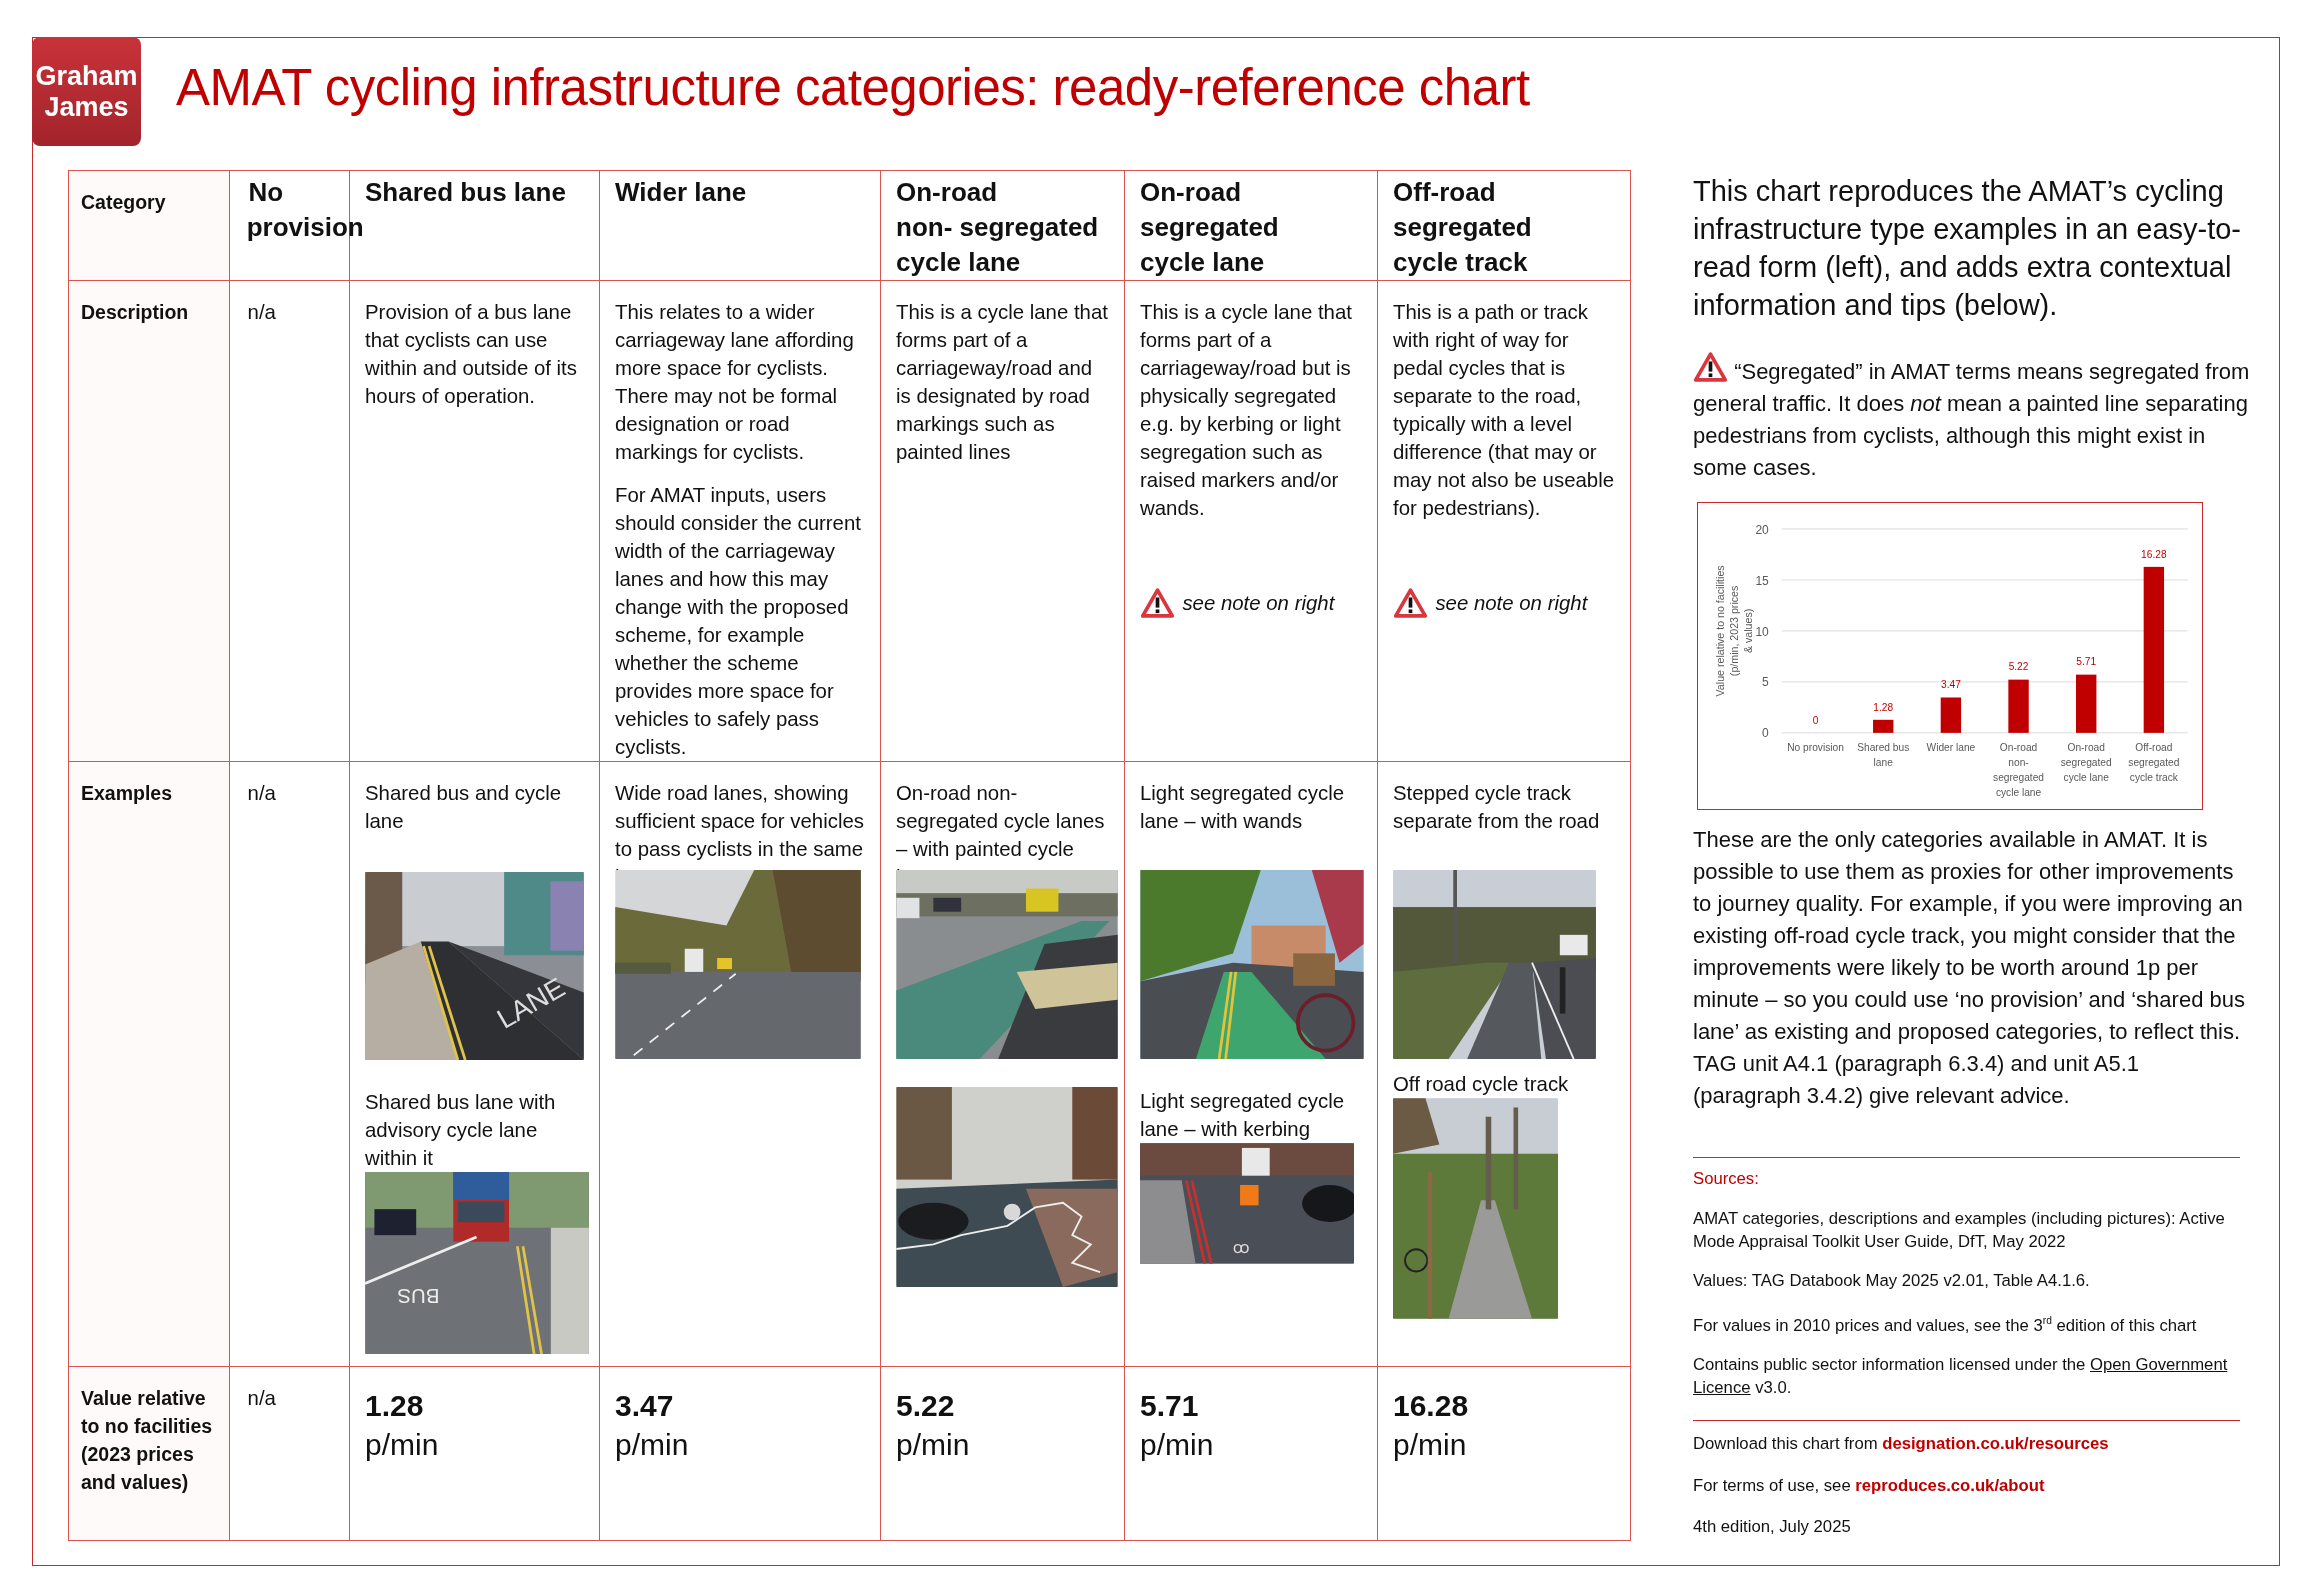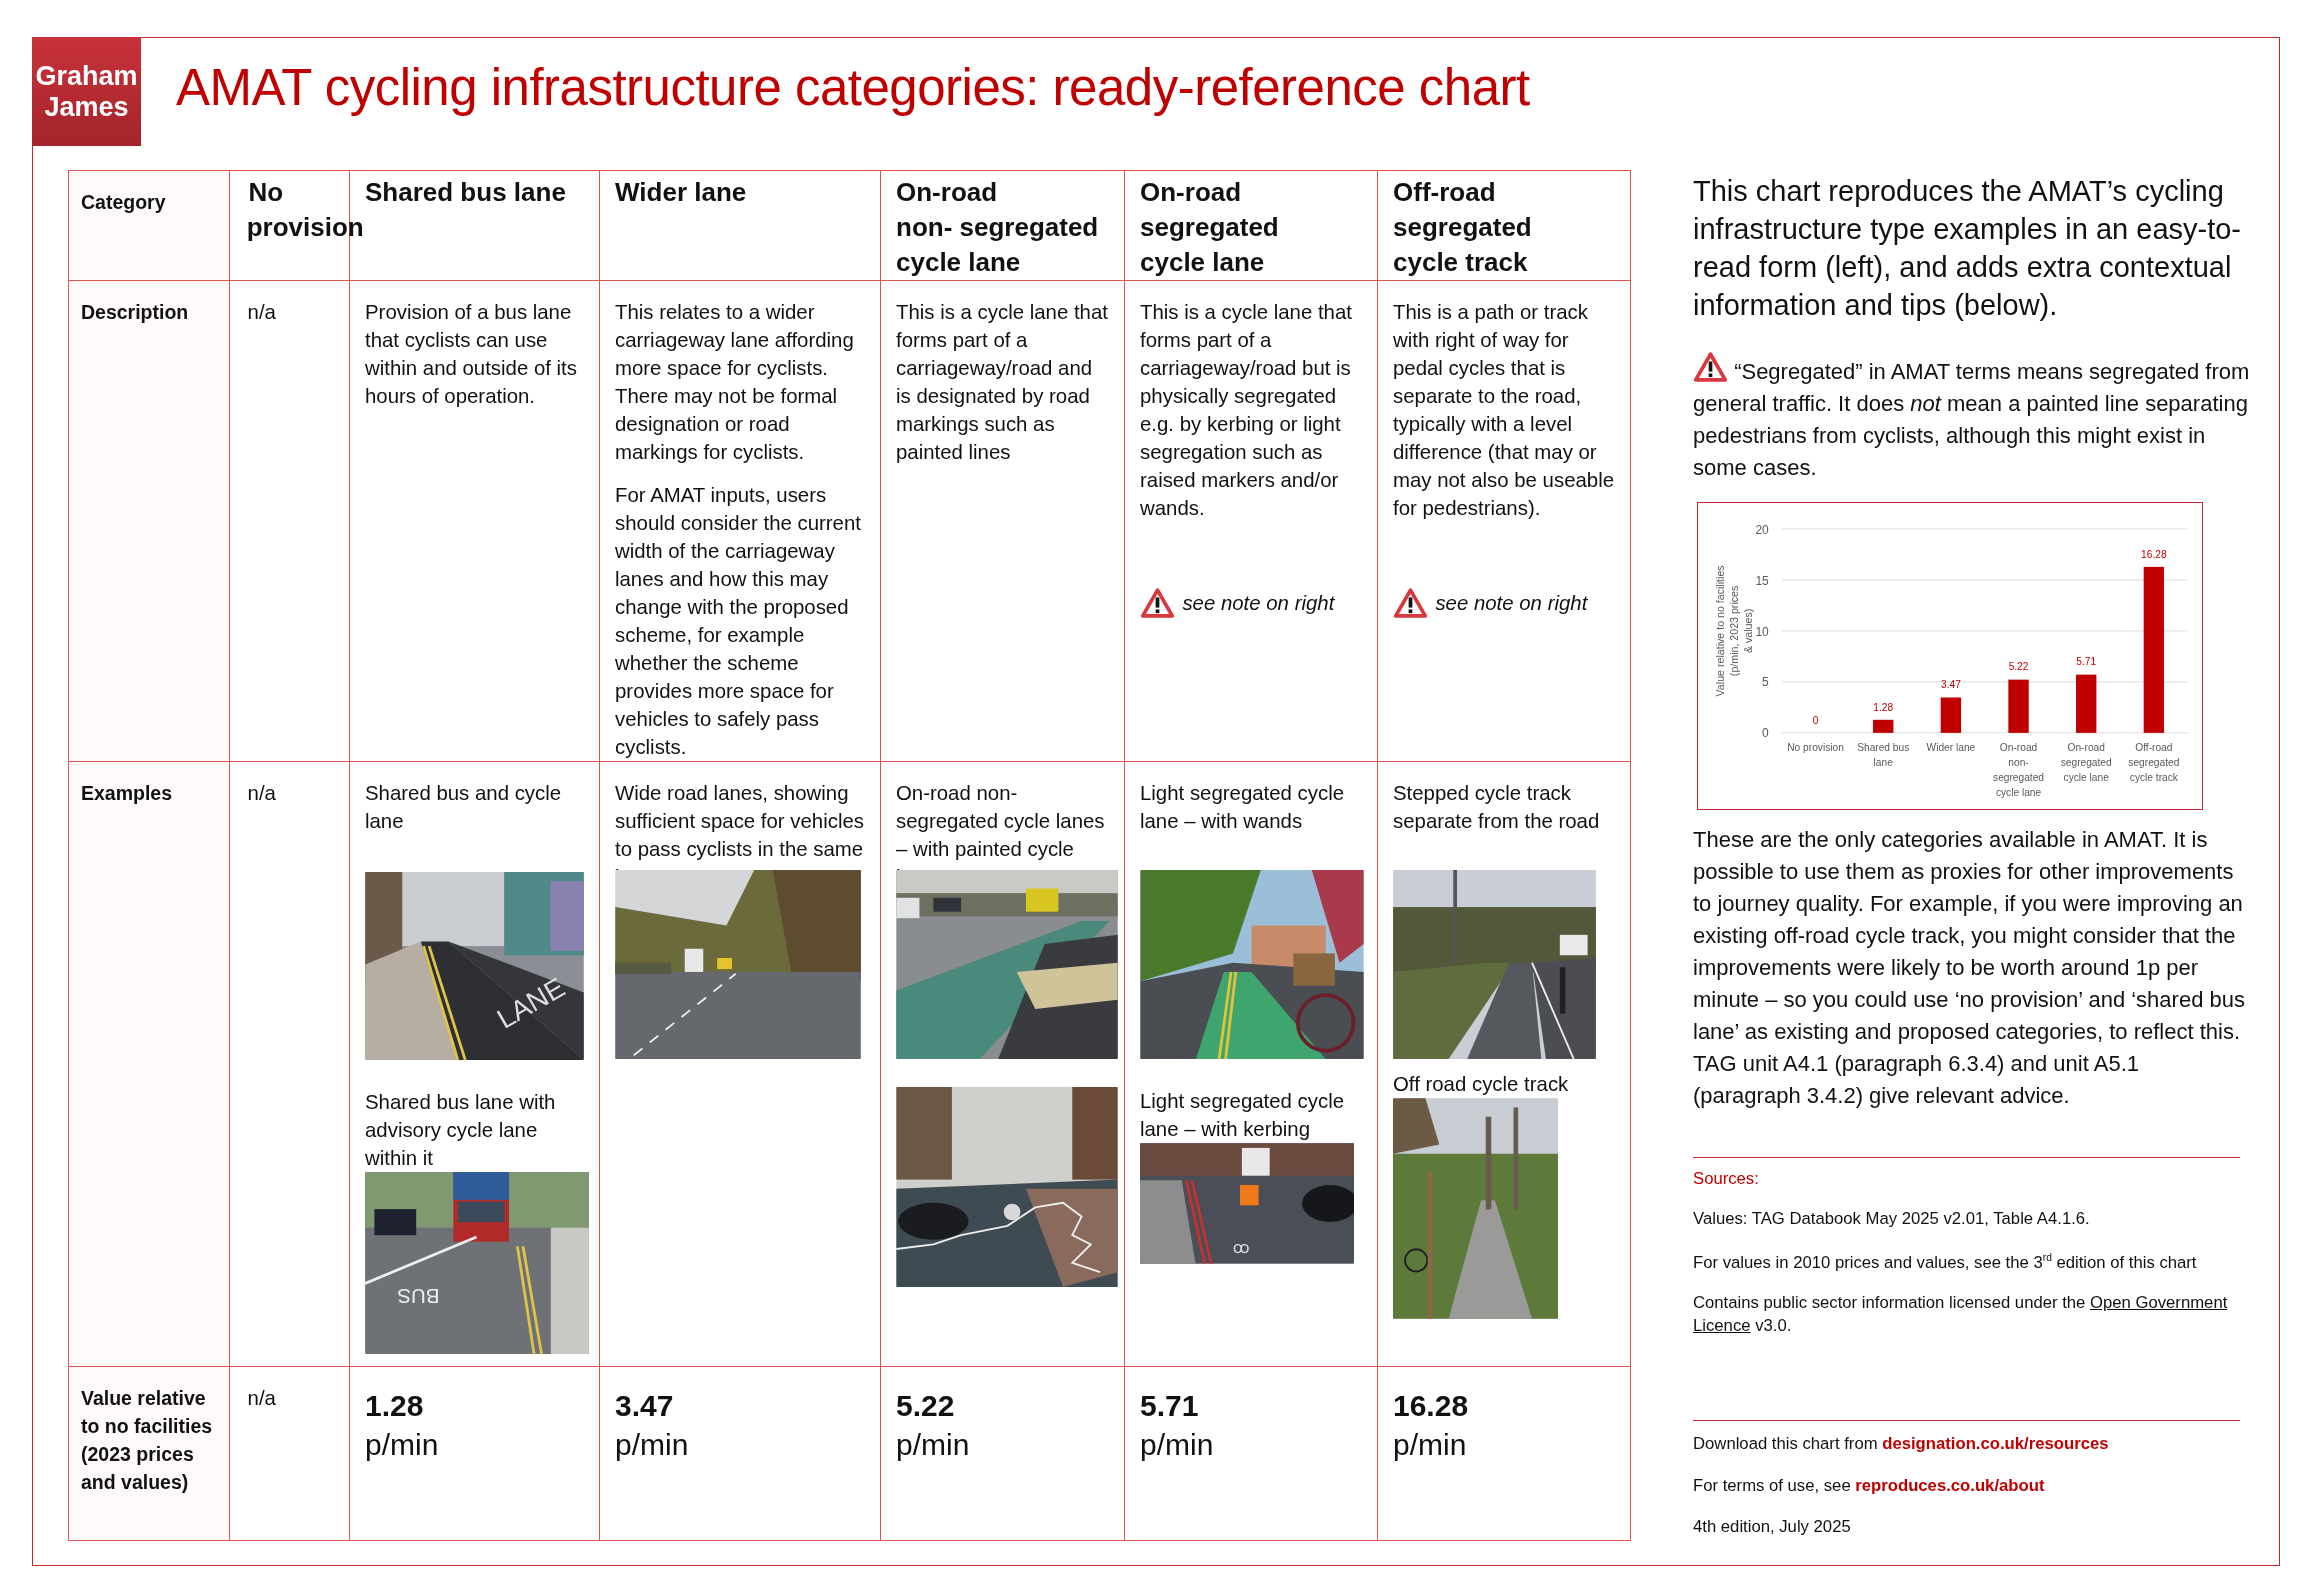--- a/index.html
+++ b/index.html
@@ -3,21 +3,21 @@
 <meta charset="utf-8">
 <style>
   html, body { margin:0; padding:0; background:#fff; }
   body { width:2314px; height:1586px; position:relative; overflow:hidden;
          font-family:"Liberation Sans", "DejaVu Sans", sans-serif; color:#111; }
   .frame { position:absolute; left:32px; top:37px; width:2248px; height:1529px;
            border:1.9px solid #c9272d; box-sizing:border-box; }
   .logo { position:absolute; left:32px; top:37px; width:109px; height:109px;
           background:linear-gradient(180deg,#c8323a 0%,#a3242b 100%);
           color:#fff; font-weight:bold; font-size:27px; line-height:31px;
-          text-align:center; display:flex; flex-direction:column; justify-content:center; }
+          text-align:center; display:flex; flex-direction:column; justify-content:center;border-radius:8px; }
   .title { position:absolute; left:176px; top:58px; font-size:51px; color:#c00000;
            letter-spacing:-0.5px; white-space:nowrap; }
 
   
   .tbl { position:absolute; left:68px; top:170px; width:1562px; border-collapse:collapse;
          table-layout:fixed; }
   .tbl td { border:1.4px solid #d9534f; vertical-align:top; padding:17px 15px 0 15px;
             font-size:20.4px; line-height:28px; box-sizing:border-box; }
   .tbl tr { border-top:1.9px solid #c00000; }
   .tbl td.rowhead { background:#fffafa; font-weight:bold; font-size:19.5px; line-height:28px; padding-left:12px; }
@@ -339,20 +339,21 @@
       <text x="491.5" y="300" text-anchor="middle" font-size="11" fill="#595959" font-family="Liberation Sans, sans-serif">cycle track</text>
     </svg>
 </div>
 
 <div class="rp more">These are the only categories available in AMAT. It is possible to use them as proxies for other improvements to journey quality. For example, if you were improving an existing off-road cycle track, you might consider that the improvements were likely to be worth around 1p per minute – so you could use ‘no provision’ and ‘shared bus lane’ as existing and proposed categories, to reflect this. TAG unit A4.1 (paragraph 6.3.4) and unit A5.1 (paragraph 3.4.2) give relevant advice.</div>
 
 <div class="hr" style="top:1157px"></div>
 
 <div class="rp src" style="top:1167px">
   <div class="src-label">Sources:</div>
+  <div style="margin-top:16.7px">AMAT categories, descriptions and examples (including pictures): Active Mode Appraisal Toolkit User Guide, DfT, May 2022</div>
   <div style="margin-top:16.7px">Values: TAG Databook May 2025 v2.01, Table A4.1.6.</div>
   <div style="margin-top:16.7px">
     <span>For values in 2010 prices and values, see the 3</span><sup>rd</sup><span> edition of this chart</span>
   </div>
   <div style="margin-top:16.7px">
     <span>Contains public sector information licensed under the </span><span class="lnk">Open Government Licence</span><span> v3.0.</span>
   </div>
 </div>
 
 <div class="hr" style="top:1420px"></div>

